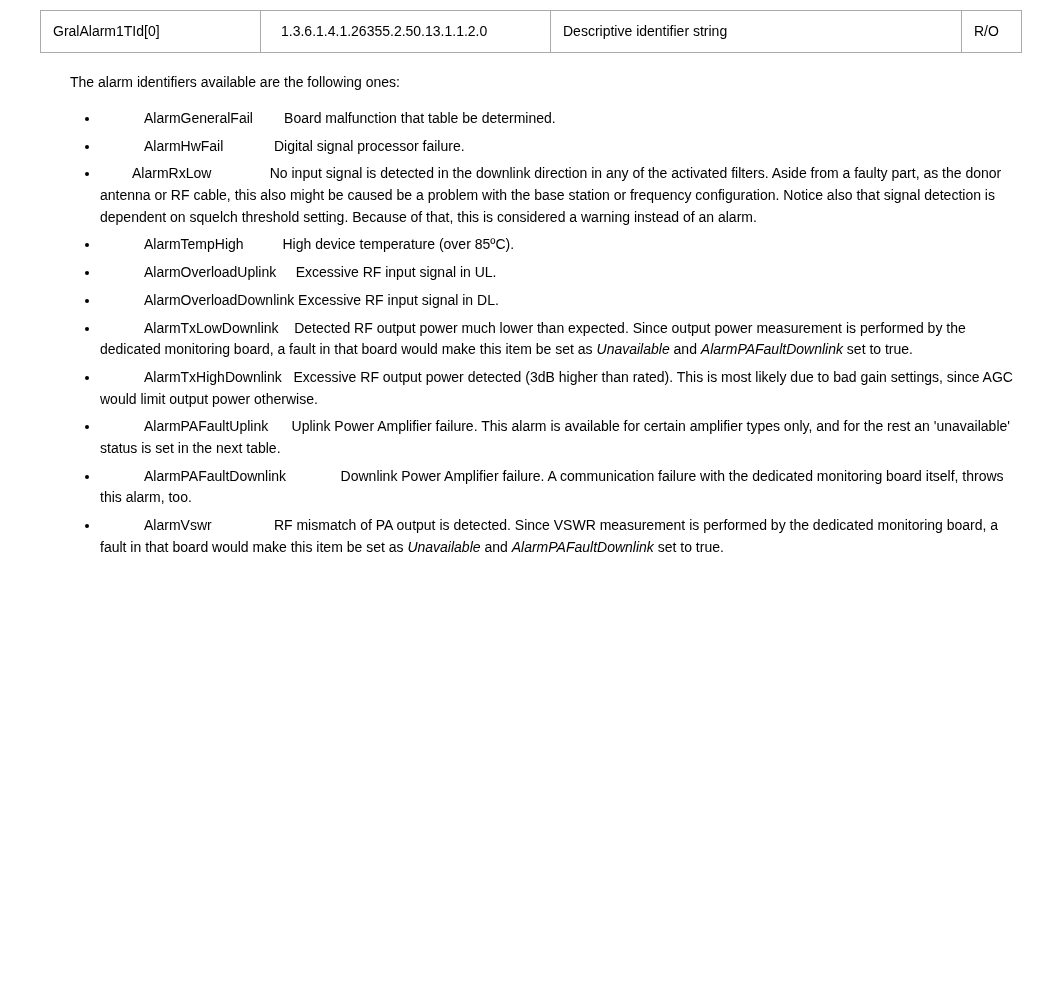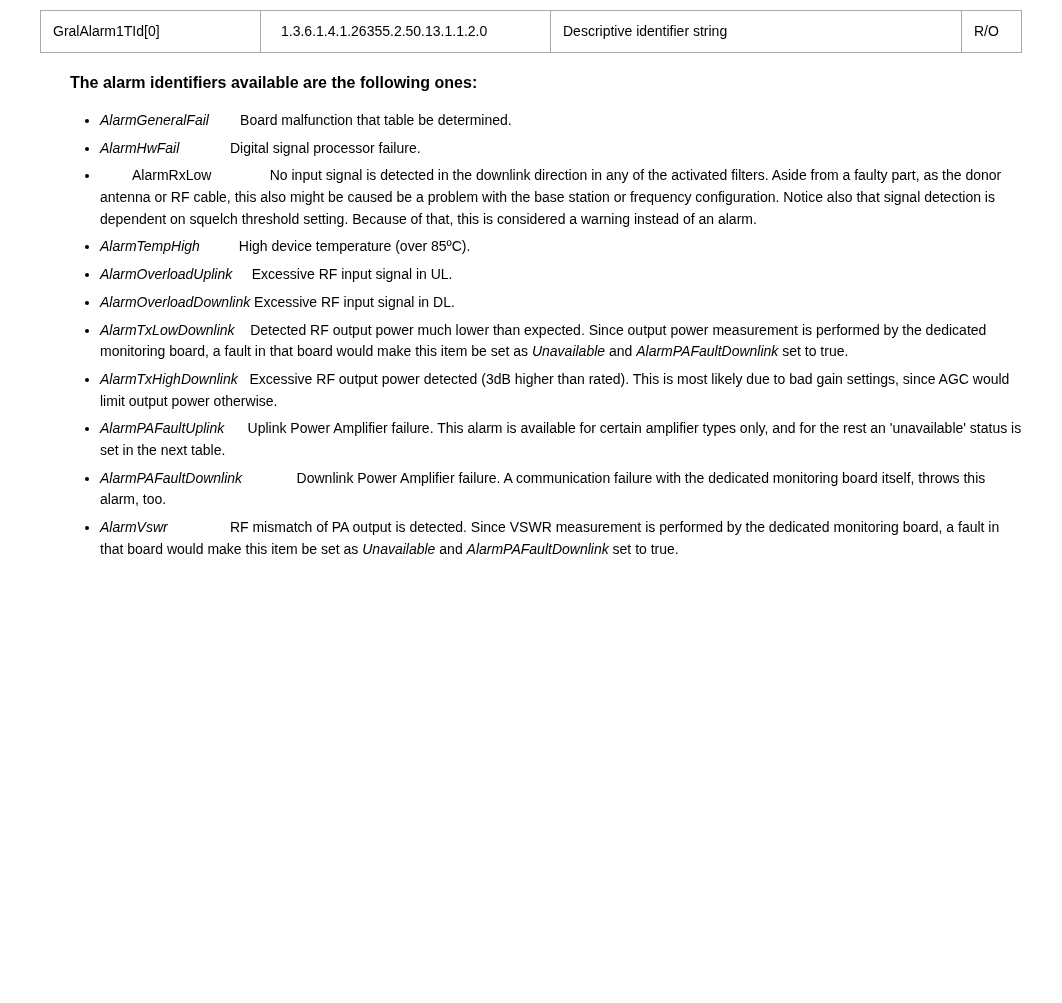--- a/index.html
+++ b/index.html
@@ -36,34 +36,33 @@
     }
     table td:nth-child(3) {
       width: auto;
     }
     table td:last-child {
       width: 60px;
       text-align: left;
     }
     .intro-text {
       margin: 18px 0 18px 30px;
-      font-size: 16px;
-      font-weight: bold;
+      font-size: 14px;
     }
     ul {
       list-style: disc;
       margin-left: 60px;
       margin-top: 10px;
     }
     ul li {
       margin-bottom: 6px;
       line-height: 1.55;
     }
     .item-name {
-      font-style: italic;
+      margin-left: 44px;
     }
     .item-name-normal {
       font-style: normal;
       margin-left: 32px;
     }
   </style>
 </head>
 <body>
 
 <div class="page-wrapper">

